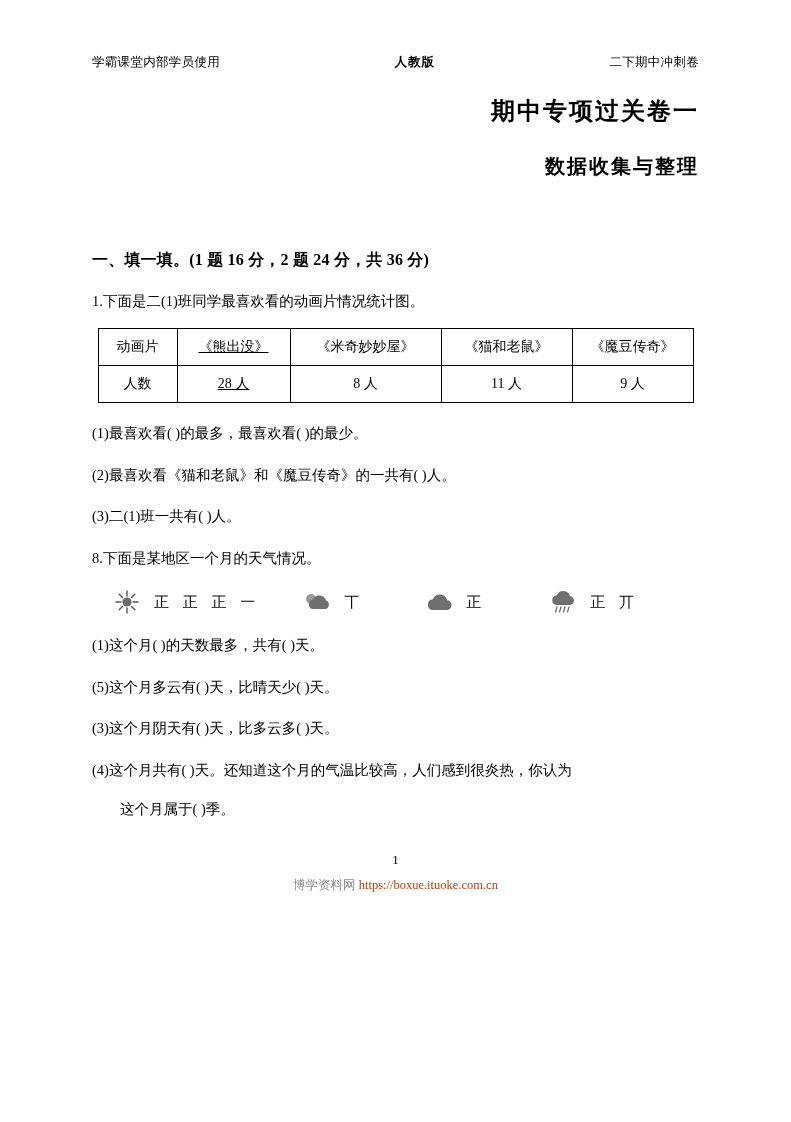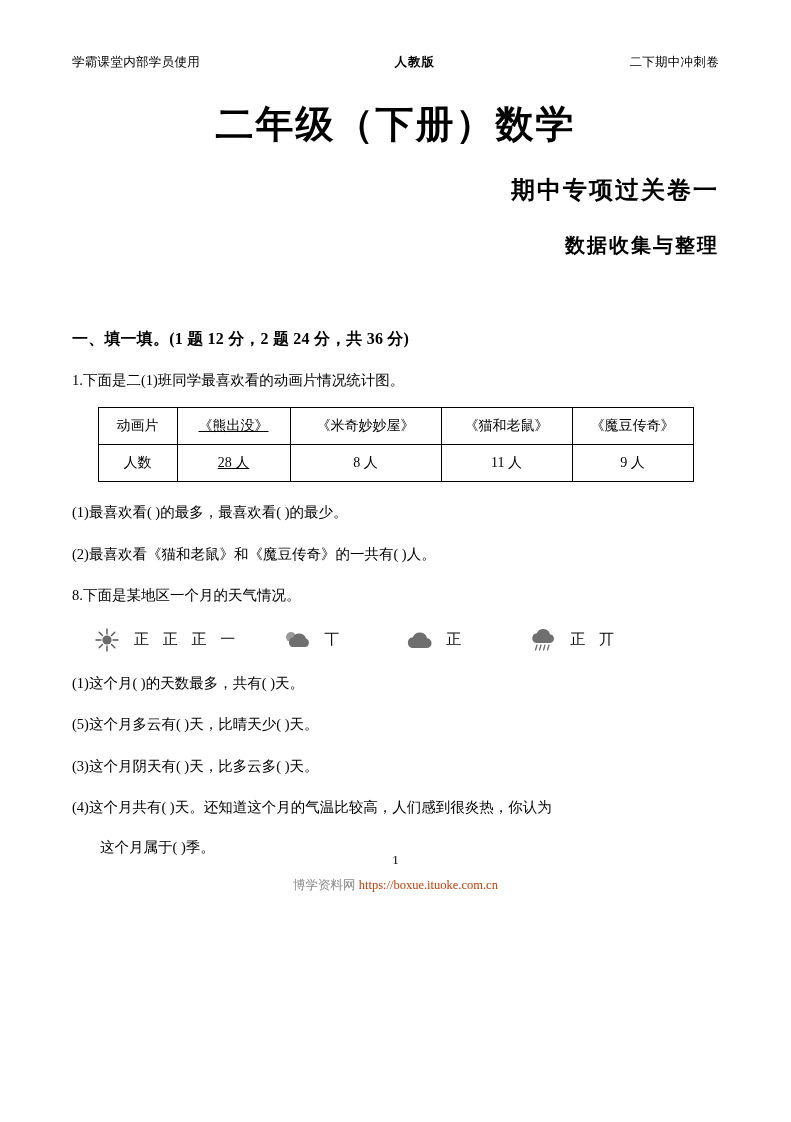--- a/index.html
+++ b/index.html
@@ -13,21 +13,21 @@
     font-family: "Liberation Serif", "DejaVu Serif", serif;
     color: #000000;
     position: relative;
     overflow: hidden;
   }
   .page {
     position: relative;
     width: 791px;
     height: 920px;
     box-sizing: border-box;
-    padding: 0 72px;
+    padding: 0 92px;
   }
   
   .header {
     display: flex;
     justify-content: space-between;
     align-items: baseline;
     font-size: 12.5px;
     padding-top: 54px;
     letter-spacing: 0.3px;
   }
@@ -149,25 +149,24 @@
 <body>
 
 <div class="page">
 
   <div class="header">
     <div class="left">学霸课堂内部学员使用</div>
     <div class="center">人教版</div>
     <div class="right">二下期中冲刺卷</div>
   </div>
 
-  <div class="title-main">二年级（下册）数学</div>
   <div class="title-sub">期中专项过关卷一</div>
   <div class="title-topic">数据收集与整理</div>
 
-  <div class="section-head">一、填一填。(1 题 12 分，2 题 24 分，共 36 分)</div>
+  <div class="section-head">一、填一填。(1 题 16 分，2 题 24 分，共 36 分)</div>
 
   <div class="q-line">1.下面是二(1)班同学最喜欢看的动画片情况统计图。</div>
 
   <div class="tbl-wrap">
     <table class="data">
       <tbody>
           <tr>
         <td class="label">动画片</td>
         <td class="c1">《熊出没》</td>
         <td class="c2">《米奇妙妙屋》</td>
@@ -180,20 +179,21 @@
         <td class="c2">8 人</td>
         <td class="c3">11 人</td>
         <td class="c4">9 人</td>
       </tr>
     </tbody>
       </table>
   </div>
 
   <div class="q-line">(1)最喜欢看(            )的最多，最喜欢看(            )的最少。</div>
   <div class="q-line">(2)最喜欢看《猫和老鼠》和《魔豆传奇》的一共有(          )人。</div>
+  <div class="q-line">(3)二(1)班一共有(          )人。</div>
 
   <div class="q-line">8.下面是某地区一个月的天气情况。</div>
 
   <div class="weather-row">
     <div class="w-item">
       <span class="w-icon">
         <svg width="34" height="26" viewBox="0 0 34 26">
           <g stroke="#555" stroke-width="1.4" stroke-linecap="round">
             <line x1="15" y1="2" x2="15" y2="7"></line>
             <line x1="15" y1="19" x2="15" y2="24"></line>

